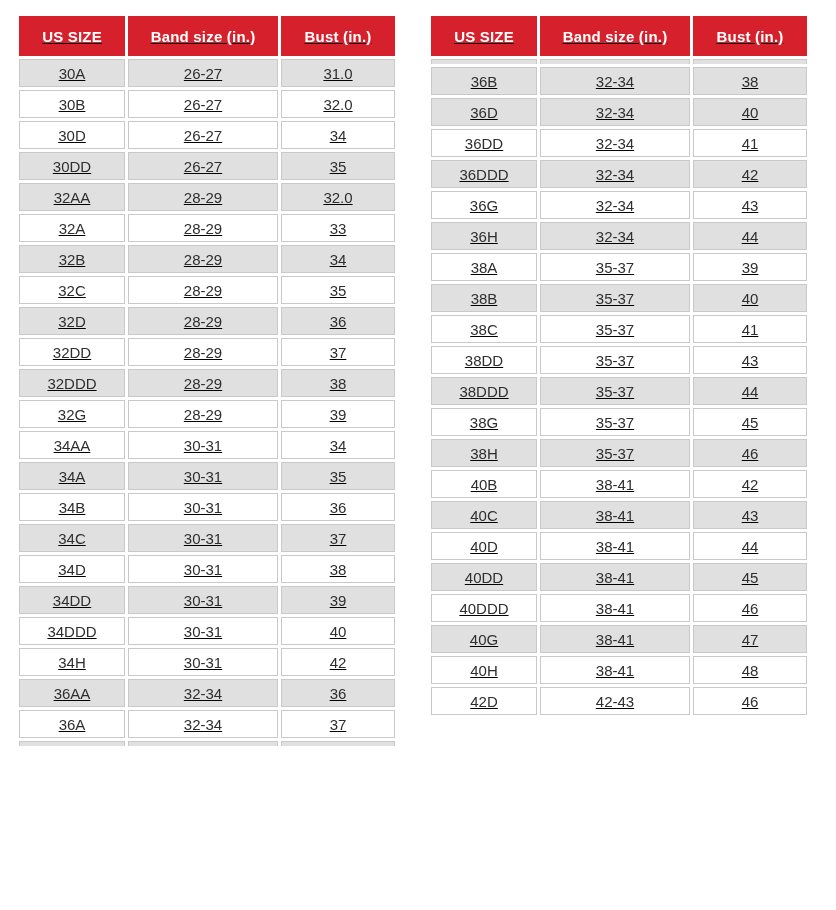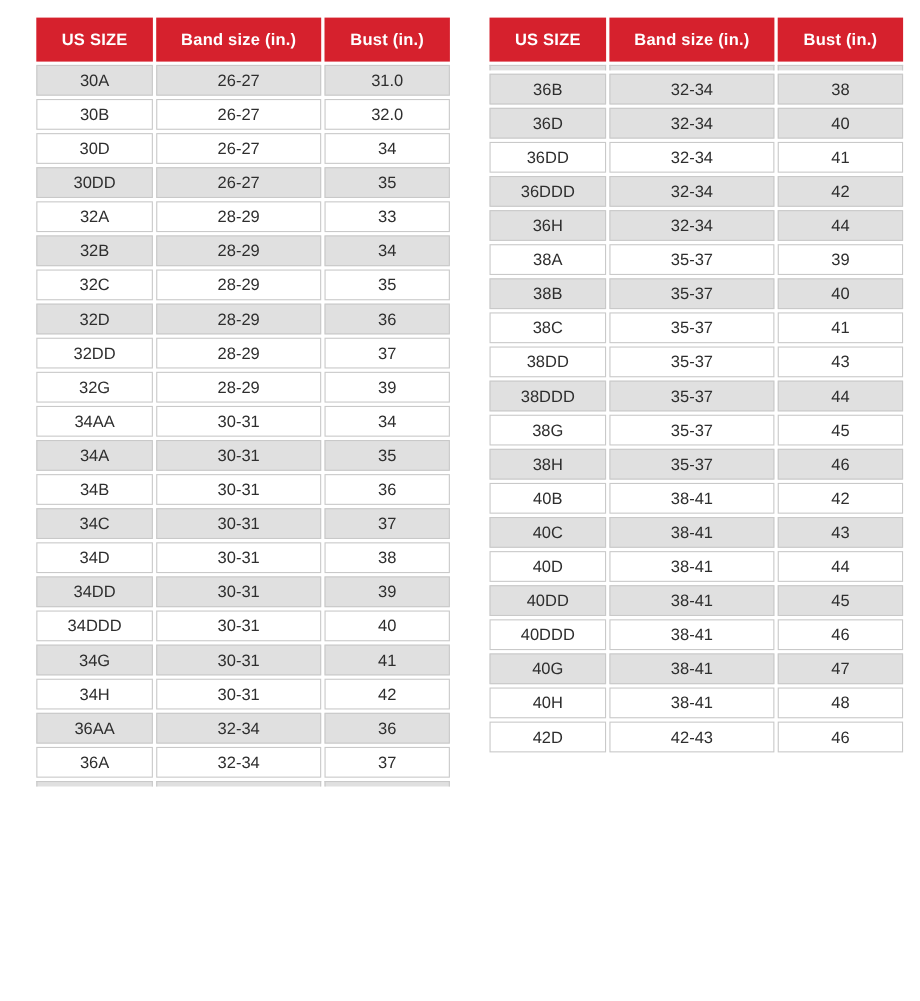--- a/index.html
+++ b/index.html
@@ -17,22 +17,23 @@
     font-family: "Liberation Sans", sans-serif;
   }
   body {
     width: 836px;
     height: 910px;
     overflow: hidden;
   }
   .tables-wrap {
     display: flex;
     gap: 30px;
-    padding: 13px 0 0 30px;
+    padding: 13px 0 0 16px;
     align-items: flex-start;
+    text-decoration: underline;
   }
   table.size-table {
     border-collapse: separate;
     border-spacing: 3px;
     table-layout: fixed;
     width: 377px;
   }
   table.size-table th {
     background: var(--header-bg);
     color: var(--header-text);
@@ -93,20 +94,25 @@
         <tr>
           <td>30D</td>
           <td>26-27</td>
           <td>34</td>
         </tr>
         <tr class="alt">
           <td>30DD</td>
           <td>26-27</td>
           <td>35</td>
         </tr>
+        <tr class="alt">
+          <td>32AA</td>
+          <td>28-29</td>
+          <td>32.0</td>
+        </tr>
         <tr>
           <td>32A</td>
           <td>28-29</td>
           <td>33</td>
         </tr>
         <tr class="alt">
           <td>32B</td>
           <td>28-29</td>
           <td>34</td>
         </tr>
@@ -118,20 +124,25 @@
         <tr class="alt">
           <td>32D</td>
           <td>28-29</td>
           <td>36</td>
         </tr>
         <tr>
           <td>32DD</td>
           <td>28-29</td>
           <td>37</td>
         </tr>
+        <tr class="alt">
+          <td>32DDD</td>
+          <td>28-29</td>
+          <td>38</td>
+        </tr>
         <tr>
           <td>32G</td>
           <td>28-29</td>
           <td>39</td>
         </tr>
         <tr>
           <td>34AA</td>
           <td>30-31</td>
           <td>34</td>
         </tr>
@@ -157,25 +168,20 @@
         </tr>
         <tr class="alt">
           <td>34DD</td>
           <td>30-31</td>
           <td>39</td>
         </tr>
         <tr>
           <td>34DDD</td>
           <td>30-31</td>
           <td>40</td>
-        </tr>
-        <tr class="alt">
-          <td>34G</td>
-          <td>30-31</td>
-          <td>41</td>
         </tr>
         <tr>
           <td>34H</td>
           <td>30-31</td>
           <td>42</td>
         </tr>
         <tr class="alt">
           <td>36AA</td>
           <td>32-34</td>
           <td>36</td>
@@ -224,20 +230,25 @@
         <tr>
           <td>36DD</td>
           <td>32-34</td>
           <td>41</td>
         </tr>
         <tr class="alt">
           <td>36DDD</td>
           <td>32-34</td>
           <td>42</td>
         </tr>
+        <tr>
+          <td>36G</td>
+          <td>32-34</td>
+          <td>43</td>
+        </tr>
         <tr class="alt">
           <td>36H</td>
           <td>32-34</td>
           <td>44</td>
         </tr>
         <tr>
           <td>38A</td>
           <td>35-37</td>
           <td>39</td>
         </tr>

